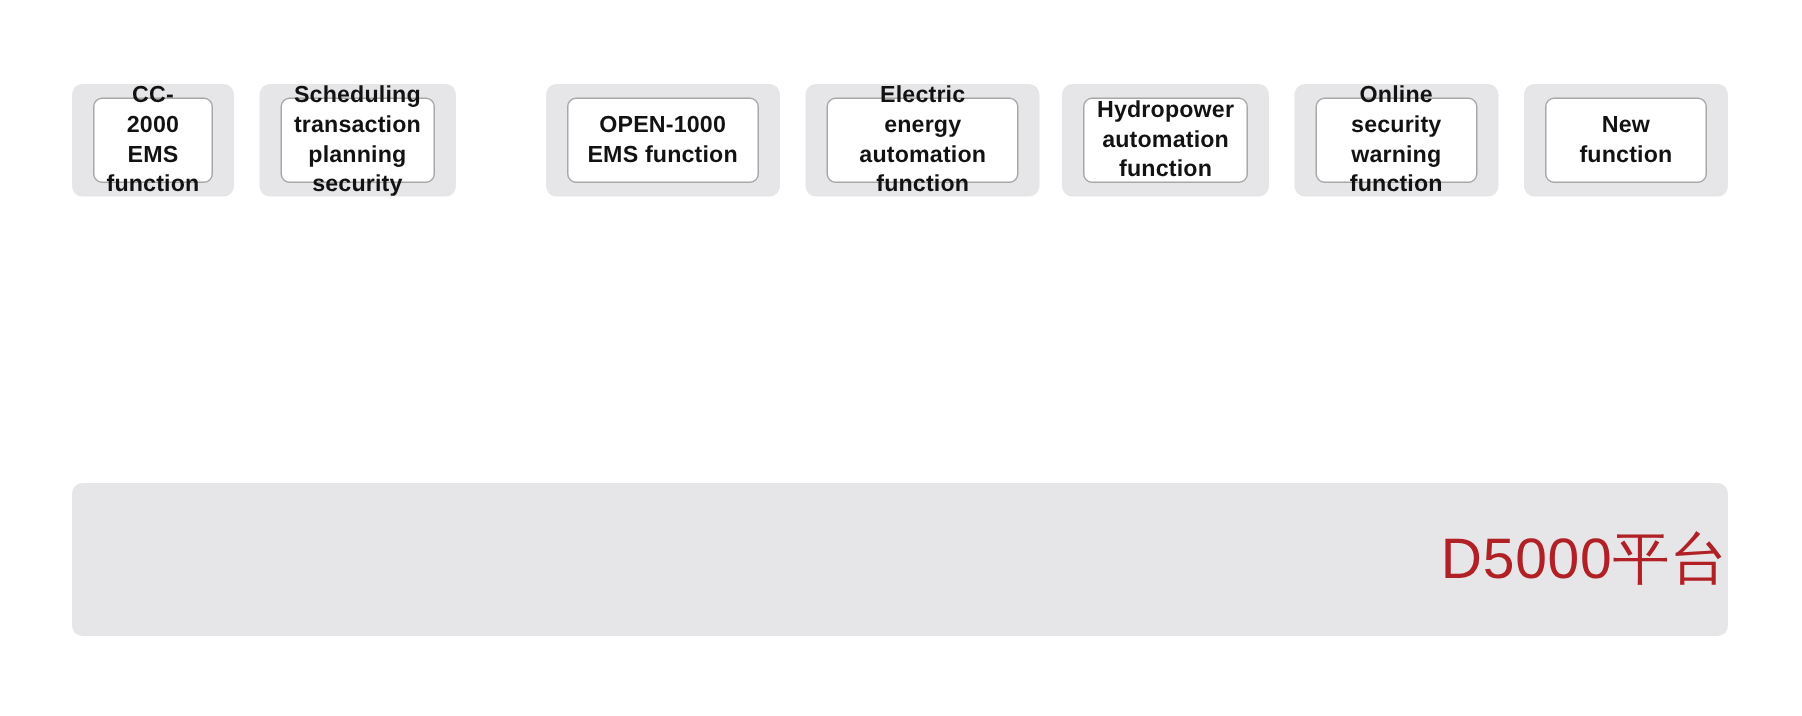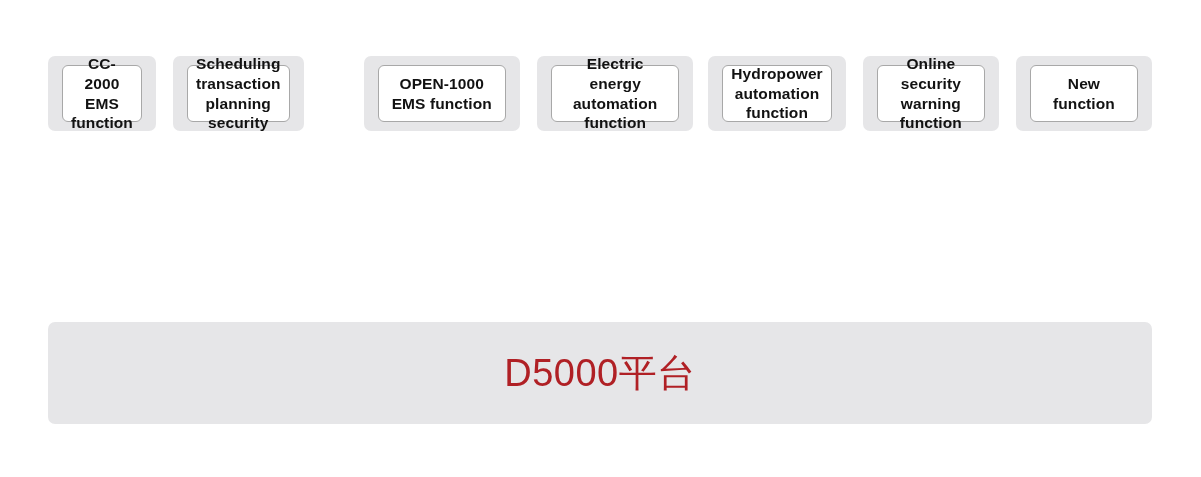--- a/index.html
+++ b/index.html
@@ -82,21 +82,21 @@
   .platform {
     position: absolute;
     left: 48px;
     top: 322px;
     width: 1104px;
     height: 102px;
     background: #e6e6e8;
     border-radius: 7px;
     display: flex;
     align-items: center;
-    justify-content: center;
+    justify-content: flex-end;
     box-sizing: border-box;
   }
   .platform-label {
     font-size: 38px;
     font-weight: 400;
     color: #b02025;
     letter-spacing: 0.5px;
     line-height: 1;
   }
 </style>

